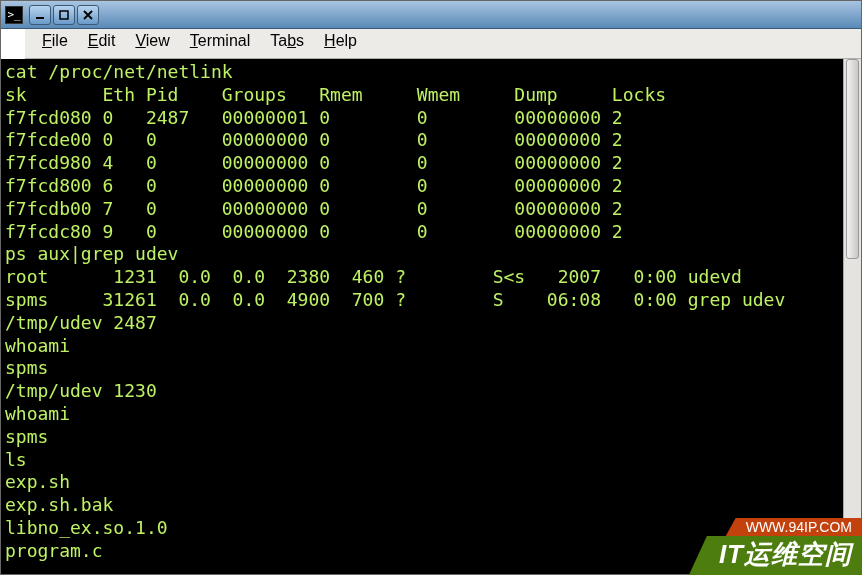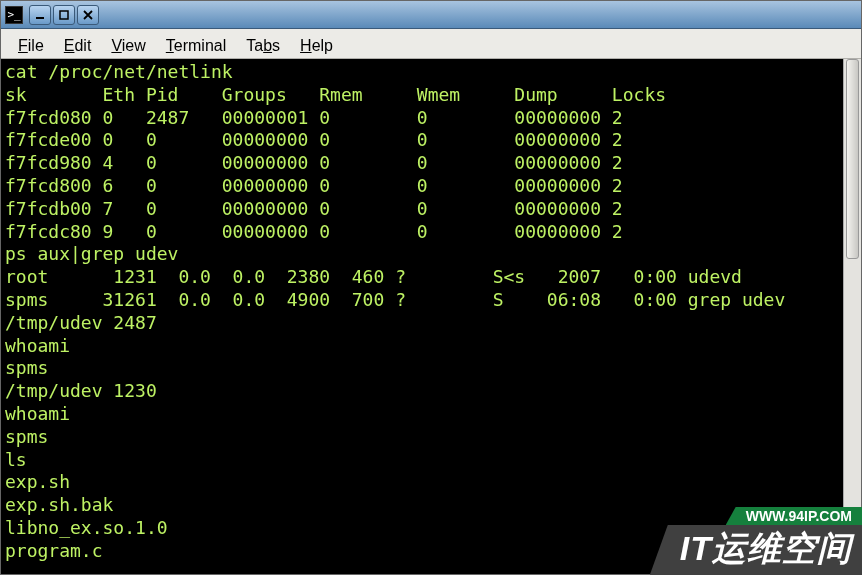--- a/index.html
+++ b/index.html
@@ -62,25 +62,26 @@
       display: flex;
       align-items: center;
       justify-content: center;
       cursor: pointer;
     }
     .win-btn svg { width: 12px; height: 12px; }
     .menubar {
       height: 30px;
       background: #ecebe7;
       display: flex;
-      align-items: flex-end;
+      align-items: flex-start;
       padding: 0 8px;
       gap: 2px;
       border-bottom: 1px solid #b0afab;
       font-size: 16px;
+      margin-left: 24px;
     }
     .menu-item {
       padding: 3px 9px;
       cursor: pointer;
       color: #000;
     }
     .menu-item .accel { text-decoration: underline; }
     .terminal-wrap {
       flex: 1;
       background: #000;
@@ -116,32 +117,32 @@
     }
     .watermark {
       position: absolute;
       right: 0;
       bottom: 0;
       text-align: right;
       pointer-events: none;
     }
     .wm-top {
       font-size: 14px;
-      font-weight: bold;
-      color: #fff;
-      background: #15803d;
+      font-weight: normal;
+      color: #fff;
+      background: #c2410c;
       padding: 1px 10px 1px 20px;
       display: inline-block;
       clip-path: polygon(10px 0, 100% 0, 100% 100%, 0 100%);
     }
     .wm-bottom {
-      font-size: 34px;
+      font-size: 26px;
       font-weight: 900;
       color: #fff;
-      background: #404040;
+      background: #4d7c0f;
       padding: 1px 10px 3px 30px;
       clip-path: polygon(18px 0, 100% 0, 100% 100%, 0 100%);
       font-style: italic;
       letter-spacing: 1px;
     }
   </style>
 </head>
 <body>
 
 <div class="window">

